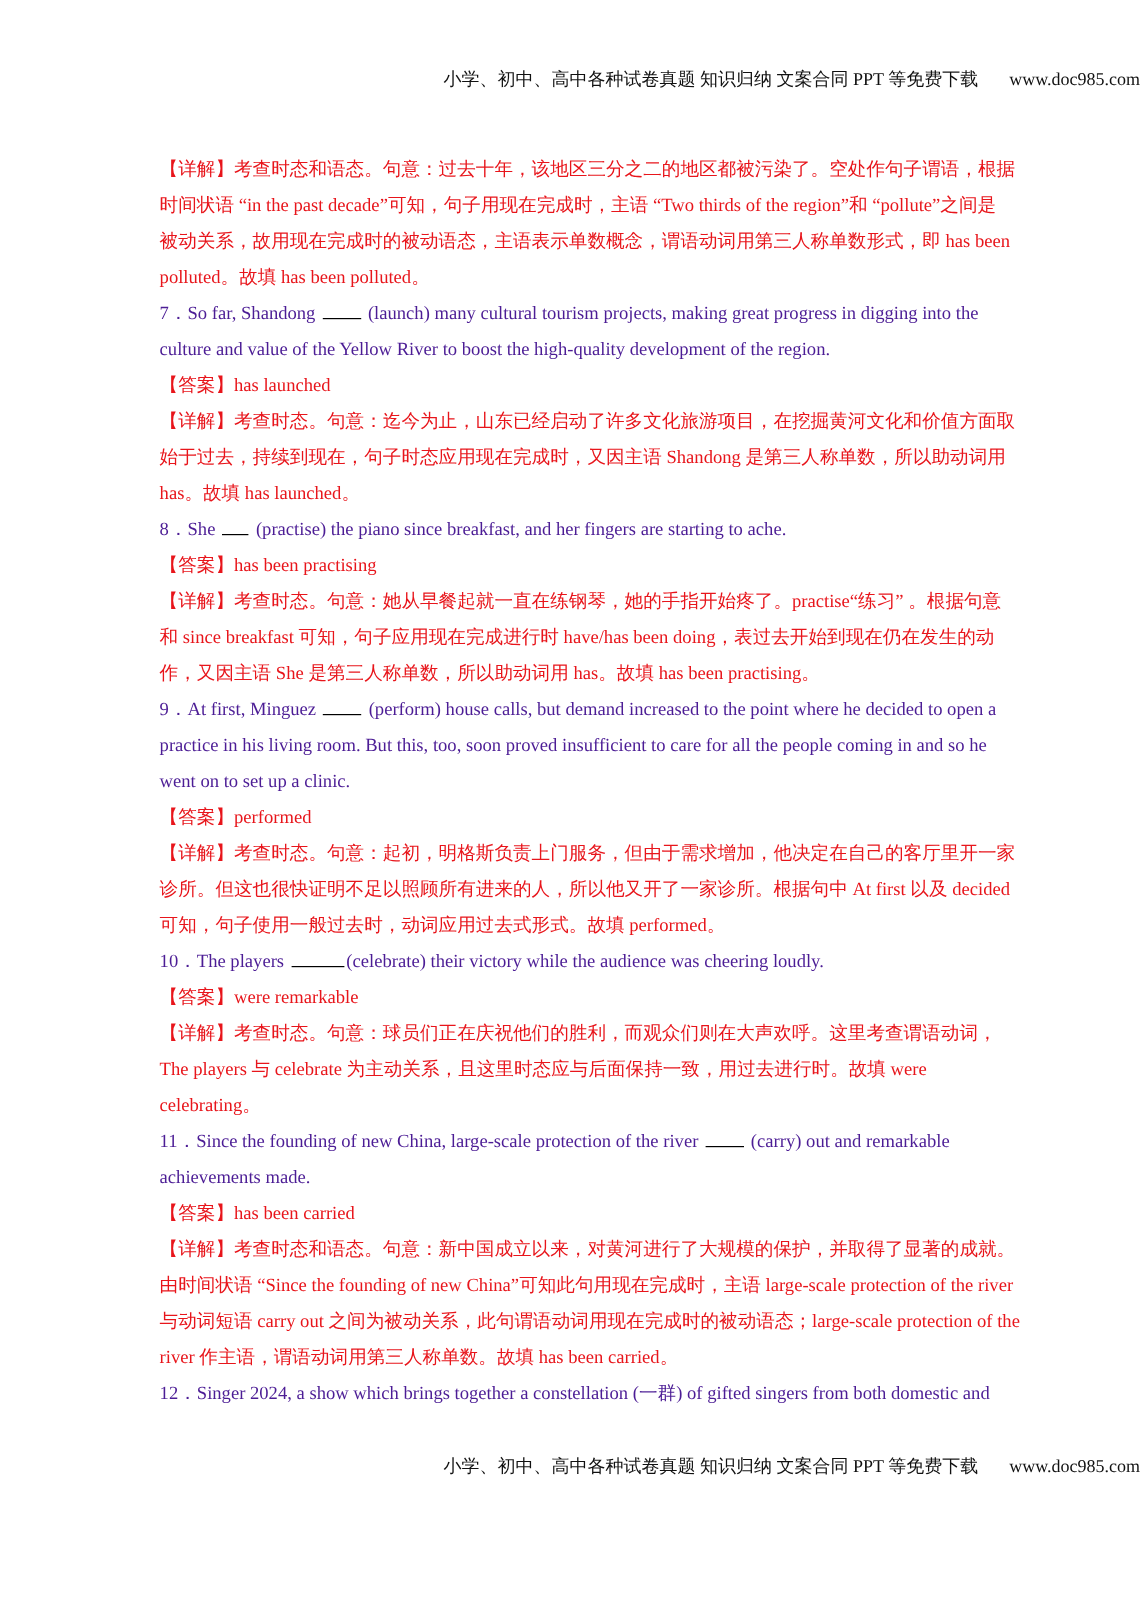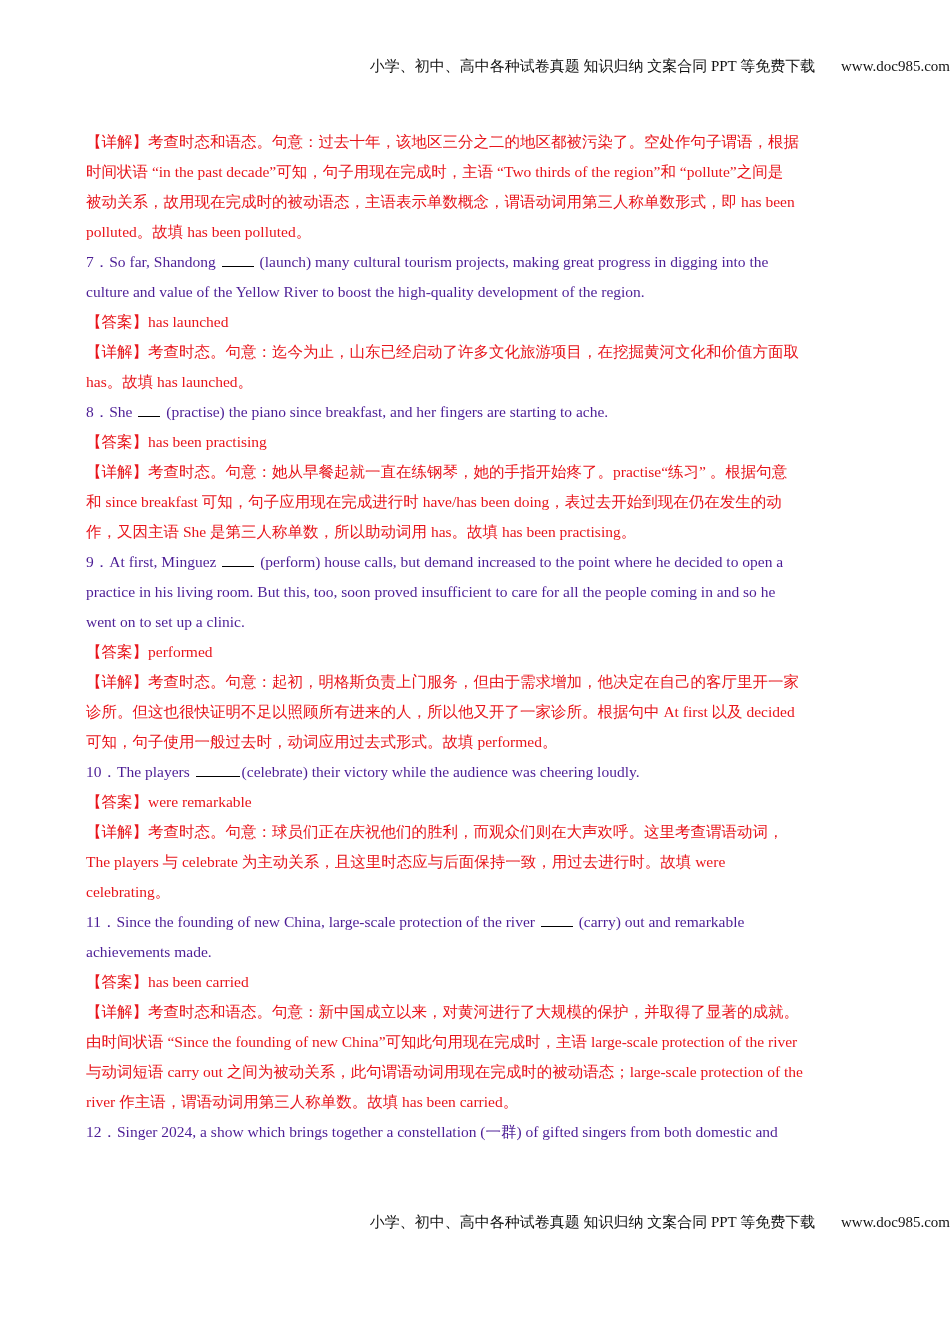--- a/index.html
+++ b/index.html
@@ -9,21 +9,21 @@
       position: absolute; left: 0; width: 950px; text-align: right;
       font-size: 15px; color: #111; white-space: nowrap;
     }
     .header { top: 57px; }
     .footer { top: 1213px; }
     .header .site, .footer .site { margin-left: 22px; }
     .content {
       position: absolute; left: 86px; top: 127px; width: 780px;
       font-size: 15.5px; line-height: 30px;
     }
-    .line { white-space: nowrap; height: 30px; }
+    .line { white-space: nowrap; height: 30px; margin-left: 47px; }
     .red { color: #e8151b; }
     .black { color: #4c1d95; }
     .blank { display: inline-block; border-bottom: 1.3px solid #000; height: 14px; vertical-align: baseline; margin: 0 2px; }
     .b3 { width: 22px; }
     .b4 { width: 32px; }
     .b5 { width: 44px; }
     .tag { letter-spacing: 0; }
   </style>
 </head>
 <body>
@@ -40,20 +40,21 @@
     <div class="line red">时间状语 “in the past decade”可知，句子用现在完成时，主语 “Two thirds of the region”和 “pollute”之间是</div>
     <div class="line red">被动关系，故用现在完成时的被动语态，主语表示单数概念，谓语动词用第三人称单数形式，即 has been</div>
     <div class="line red">polluted。故填 has been polluted。</div>
   </div>
 
   <div>
     <div class="line black"><span>7．</span><span>So far, Shandong </span><span class="blank b4"></span><span> (launch) many cultural tourism projects, making great progress in digging into the</span></div>
     <div class="line black">culture and value of the Yellow River to boost the high-quality development of the region.</div>
     <div class="line red"><span class="tag">【答案】</span><span>has launched</span></div>
     <div class="line red"><span class="tag">【详解】</span><span>考查时态。句意：迄今为止，山东已经启动了许多文化旅游项目，在挖掘黄河文化和价值方面取</span></div>
+    <div class="line red">始于过去，持续到现在，句子时态应用现在完成时，又因主语 Shandong 是第三人称单数，所以助动词用</div>
     <div class="line red">has。故填 has launched。</div>
   </div>
 
   <div>
     <div class="line black"><span>8．</span><span>She </span><span class="blank b3"></span><span> (practise) the piano since breakfast, and her fingers are starting to ache.</span></div>
     <div class="line red"><span class="tag">【答案】</span><span>has been practising</span></div>
     <div class="line red"><span class="tag">【详解】</span><span>考查时态。句意：她从早餐起就一直在练钢琴，她的手指开始疼了。practise“练习” 。根据句意</span></div>
     <div class="line red">和 since breakfast 可知，句子应用现在完成进行时 have/has been doing，表过去开始到现在仍在发生的动</div>
     <div class="line red">作，又因主语 She 是第三人称单数，所以助动词用 has。故填 has been practising。</div>
   </div>

